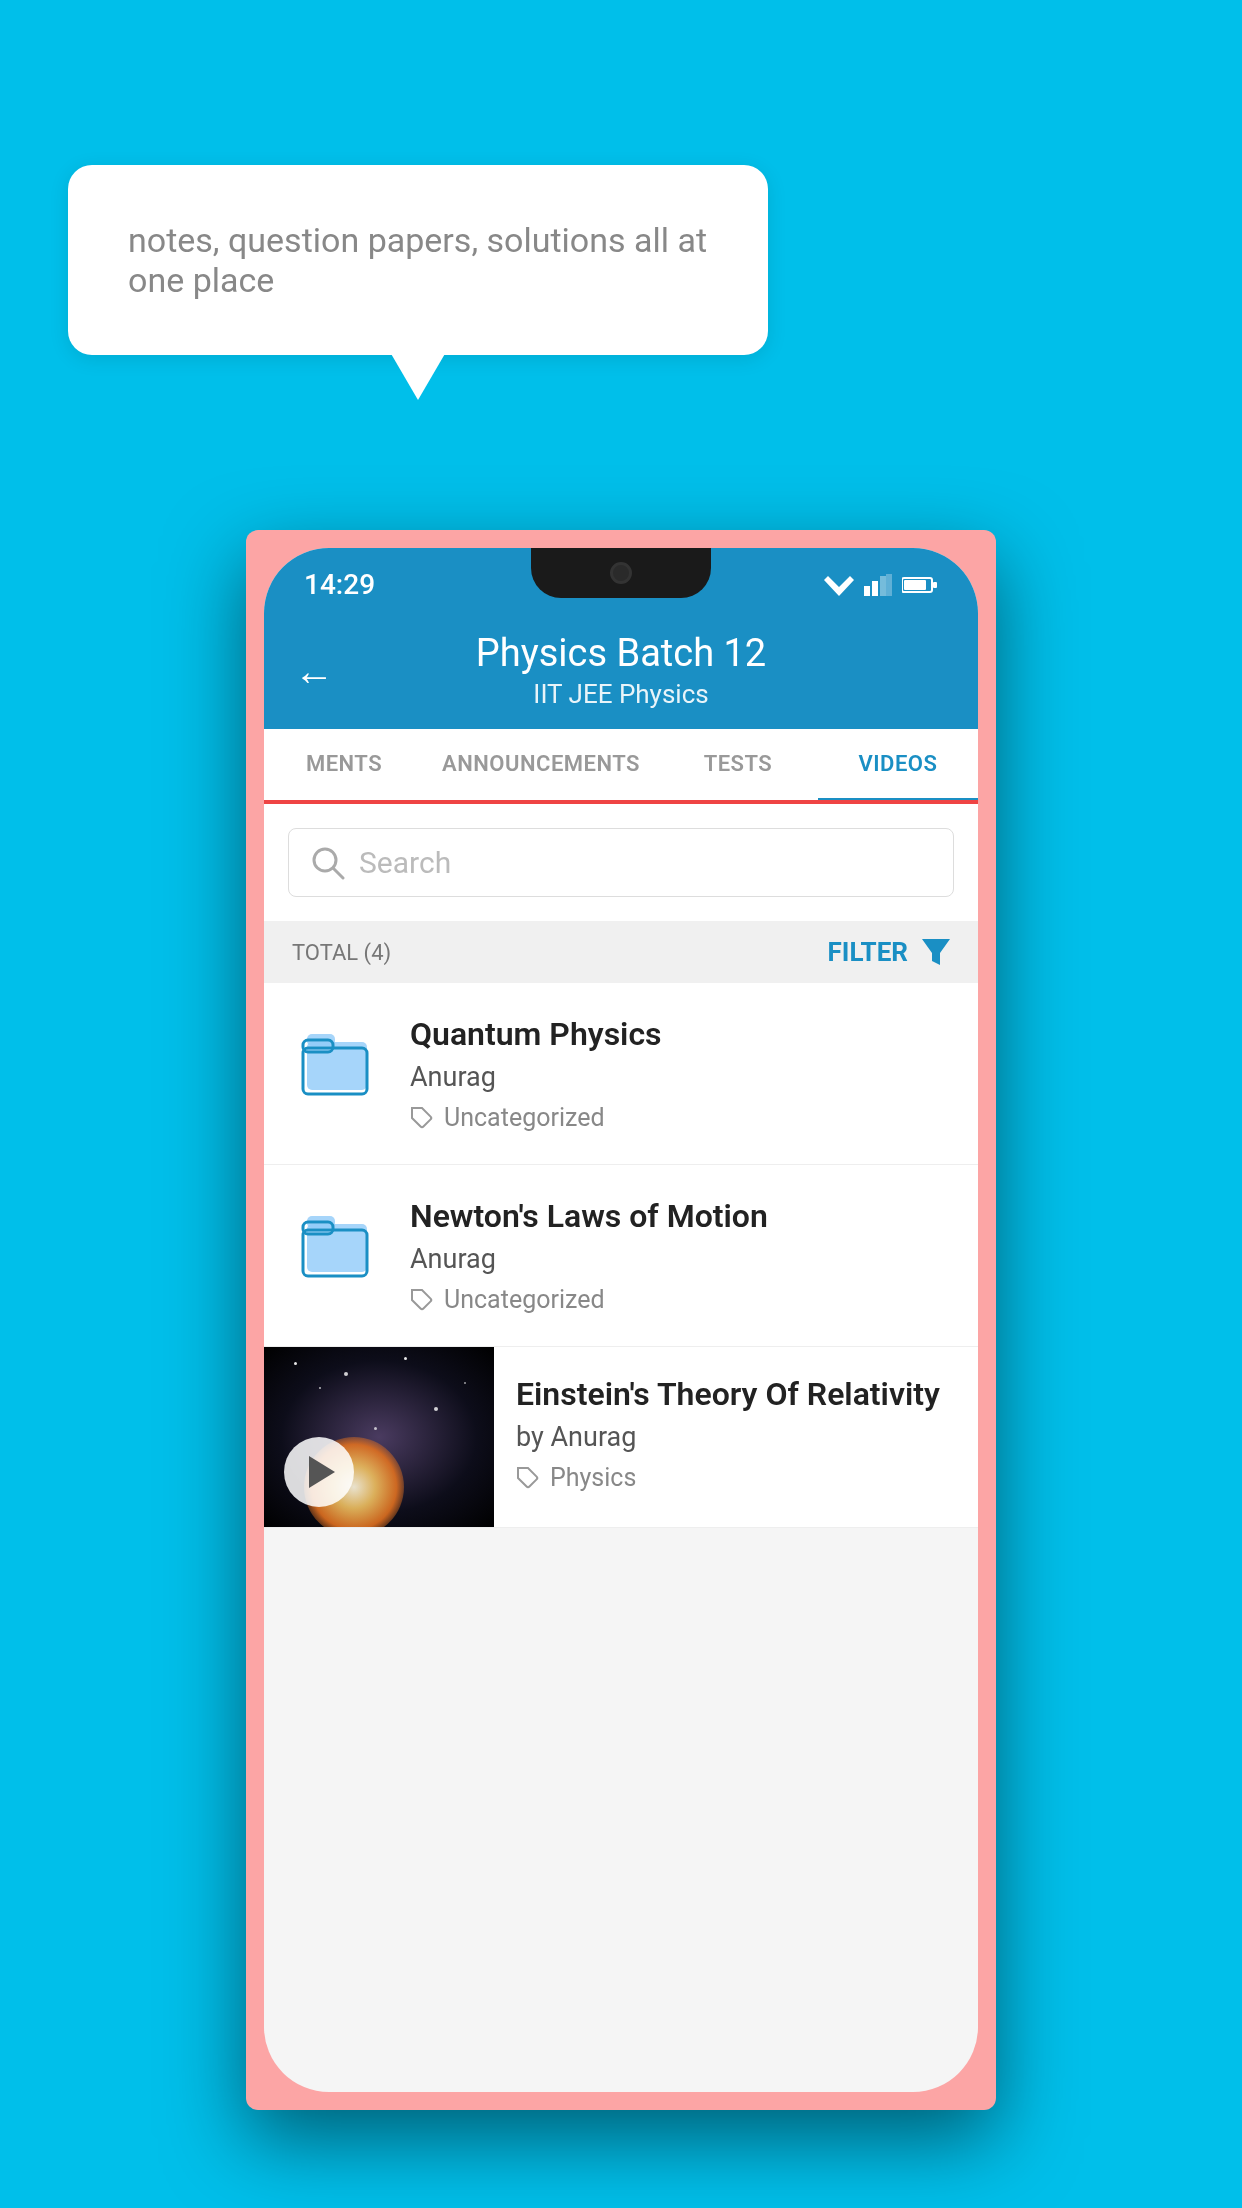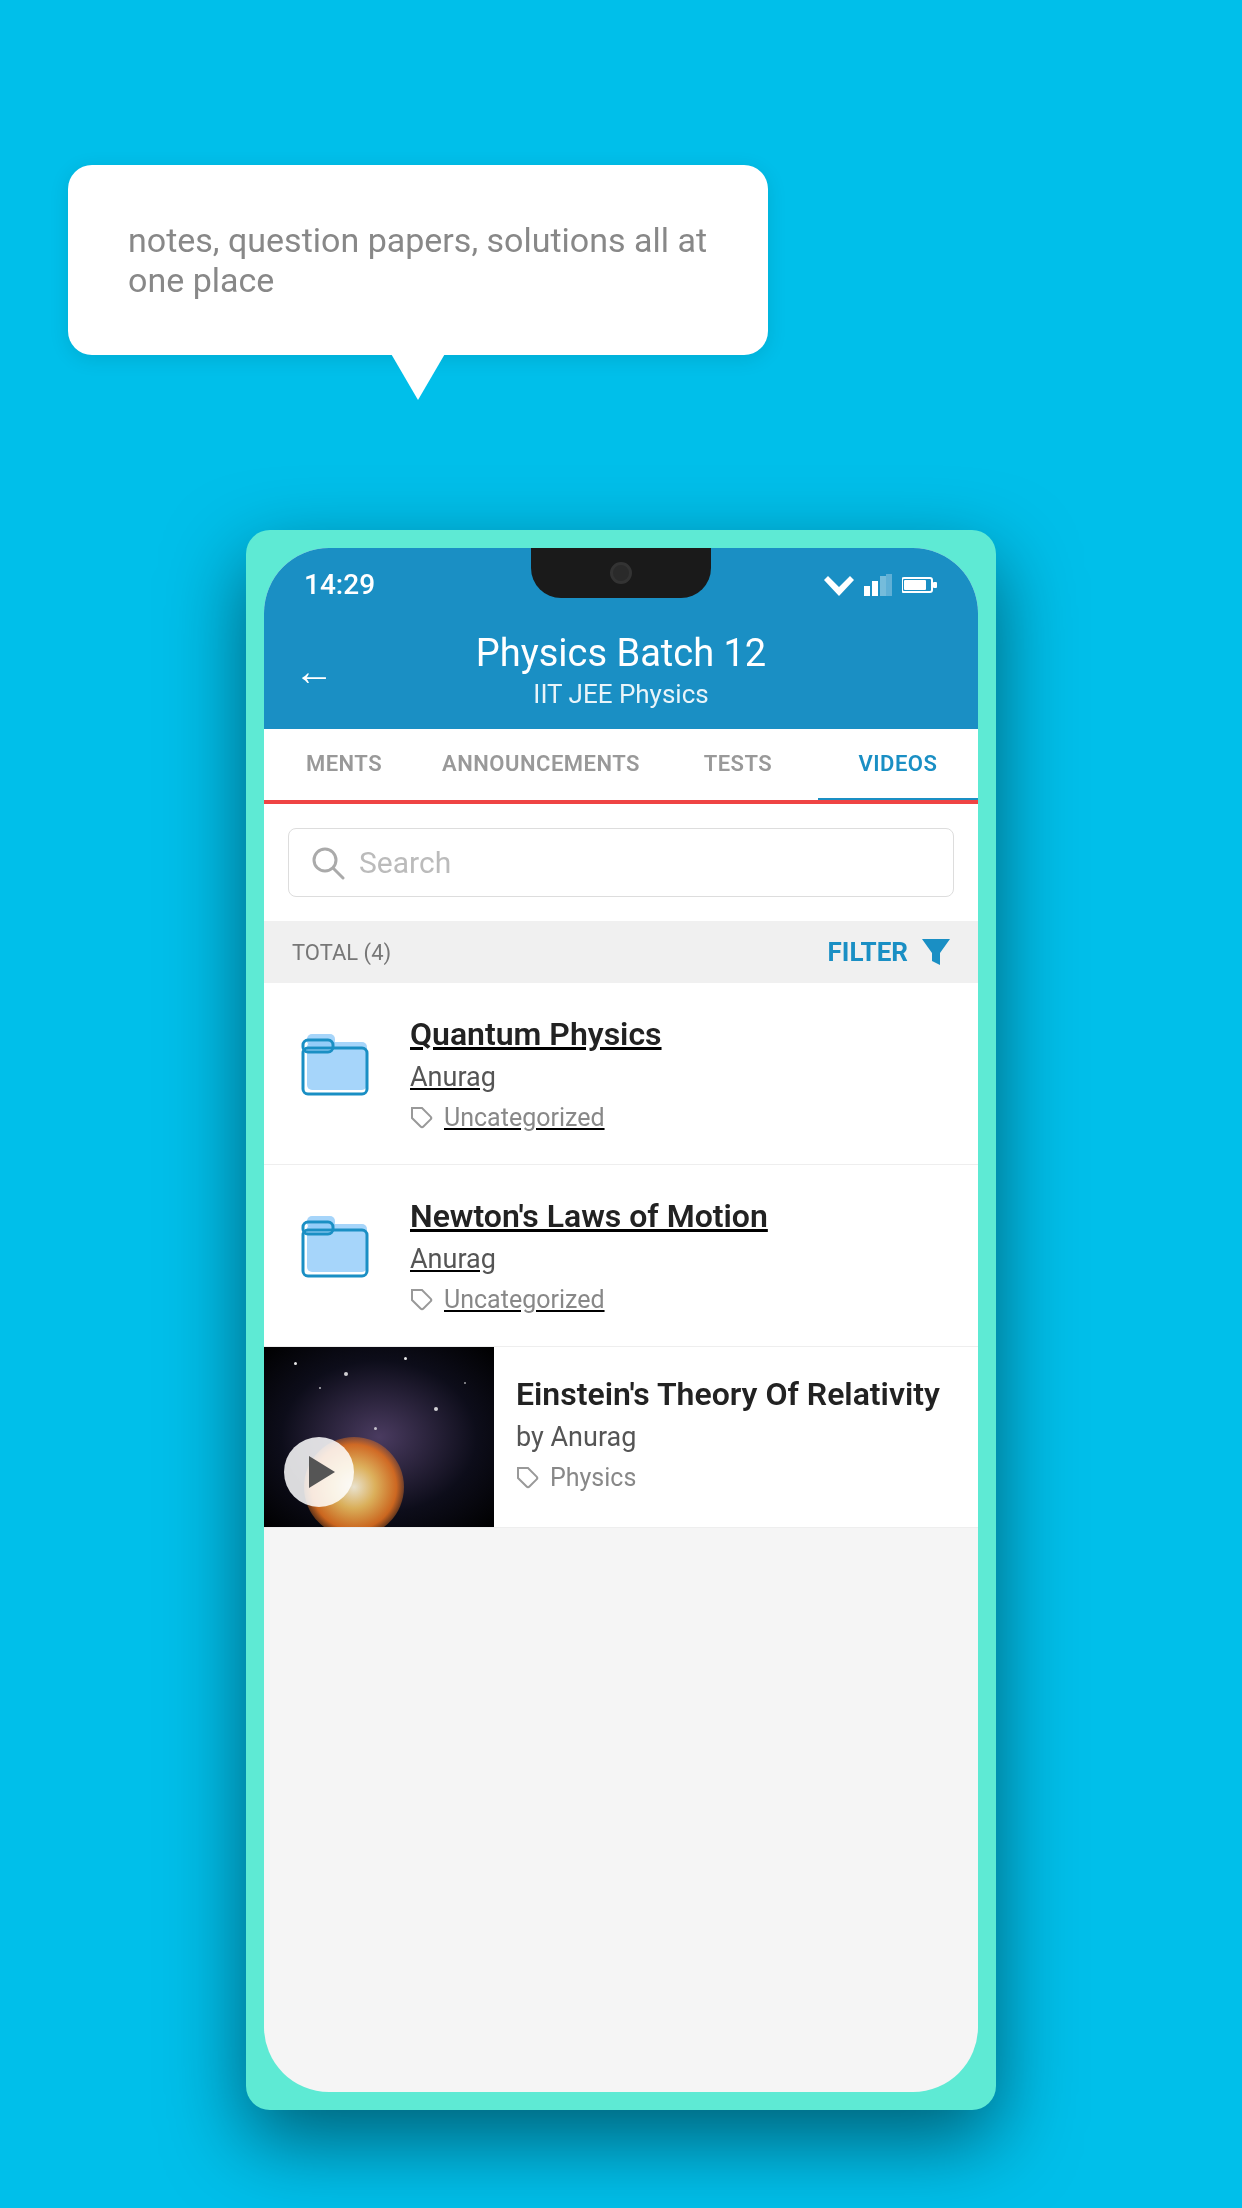--- a/index.html
+++ b/index.html
@@ -62,22 +62,22 @@
       top: 530px;
       left: 50%;
       transform: translateX(-50%);
       width: 750px;
       height: 1580px;
     }
 
     .phone-frame {
       width: 100%;
       height: 100%;
-      background: #5eead4;
-      border-radius: 24px;
+      background: #fca5a5;
+      border-radius: 12px;
       position: relative;
       box-shadow: 0 30px 80px rgba(0,0,0,0.5);
       overflow: hidden;
     }
 
     
     .phone-screen {
       position: absolute;
       top: 18px;
       left: 18px;
@@ -253,21 +253,20 @@
       height: 90px;
       margin-right: 28px;
       flex-shrink: 0;
       display: flex;
       align-items: center;
       justify-content: center;
     }
 
     .item-text {
       flex: 1;
-      text-decoration: underline;
     }
 
     .item-title {
       font-size: 32px;
       font-weight: 600;
       color: #222;
       margin-bottom: 8px;
     }
 
     .item-author {

